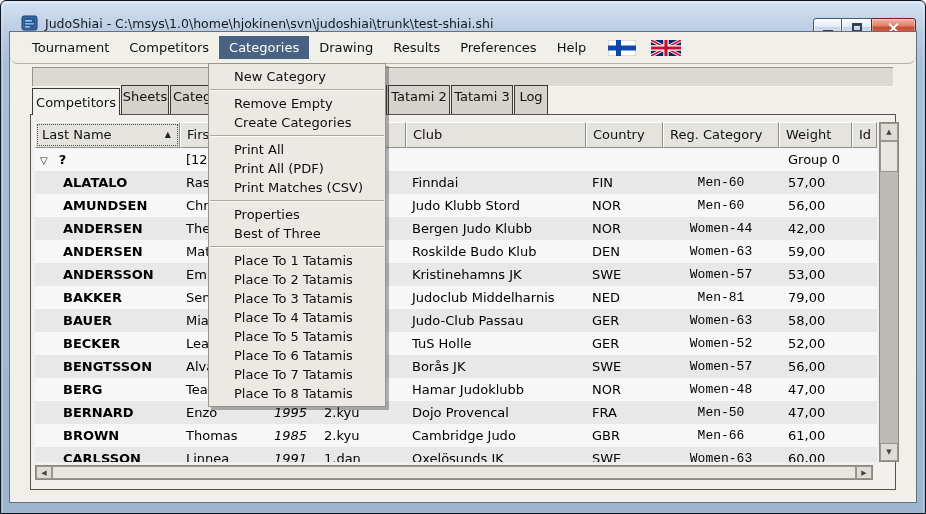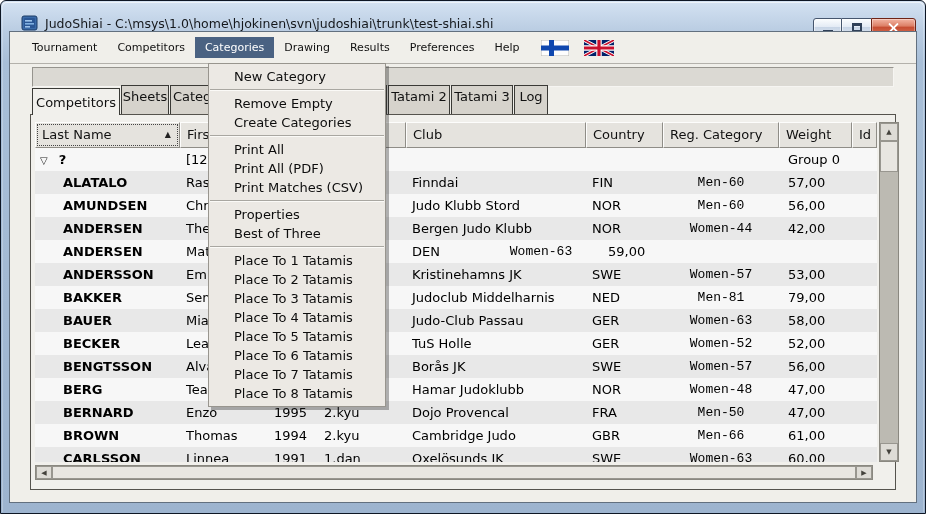--- a/index.html
+++ b/index.html
@@ -28,21 +28,21 @@
   .g-min{ width:10px; height:3px; background:#2f4058; margin-top:8px; }
   .g-max{ width:10px; height:9px; border:2px solid #2f4058; border-top-width:3px; }
   .g-close{ position:relative; width:13px; height:13px; }
   .g-close::before,.g-close::after{ content:""; position:absolute; left:0; top:5.5px; width:13px; height:2px; background:#fff; border-radius:1px; }
   .g-close::before{ transform:rotate(45deg); } .g-close::after{ transform:rotate(-45deg); }
 
   
   .client{ position:absolute; left:8px; top:30px; right:8px; bottom:10px; background:#f0efea; border:1px solid #62707f; }
 
   .menubar{ position:absolute; left:0; top:0; right:0; height:32px; display:flex; align-items:center;
-            padding-left:12px; border-bottom:1px solid #b3b1ab; font-size:11px; }
+            padding-left:12px; border-bottom:1px solid #b3b1ab; font-size:13px;border-radius:8px; }
   .mbitems{ display:flex; align-items:center; }
   .mbitem{ padding:4px 10px; color:#111; }
   .mbitem.active{ background:#4a6282; color:#fff; }
   .flags{ display:flex; align-items:center; gap:15px; margin-left:12px; }
   .flag{ display:inline-block; line-height:0; }
 
   .toolbar{ position:absolute; left:22px; right:22px; top:35px; height:20px; background:#dbd9d3;
             border:1px solid; border-color:#96948e #f6f5f2 #f6f5f2 #96948e; }
 
   
@@ -60,21 +60,21 @@
   .tablewrap{ position:absolute; left:4px; top:7px; width:842px; }
   .thead{ display:flex; height:26px; }
   .th{ position:relative; background:#e5e3de; border:1px solid; border-color:#fdfdfc #8f8d87 #8f8d87 #fdfdfc;
        font-size:13px; color:#111; padding:4px 6px 0 6px; white-space:nowrap; overflow:hidden; }
   .th.focus{ outline:1px dotted #444; outline-offset:-3px; }
   .sort{ position:absolute; right:8px; top:7px; font-size:8px; color:#222; }
   .tbody{ height:314px; overflow:hidden; background:#f7f7f7; }
   .tr{ display:flex; height:23px; align-items:center; font-size:13px; color:#000; }
   .tr:nth-child(odd){ background:#f7f7f7; } .tr:nth-child(even){ background:#e8e8e8; }
   .td{ padding:0 6px; white-space:nowrap; overflow:hidden; height:23px; line-height:23px; }
-  .c0{ width:145px; } .c1{ width:88px; } .c2{ width:50px; } .c3{ width:88px; } .c4{ width:180px; }
+  .c0{ width:145px; } .c1{ width:88px; } .c2{ width:50px;font-style:italic; } .c3{ width:88px; } .c4{ width:180px; }
   .c5{ width:77px; } .c6{ width:116px; } .c7{ width:73px; } .c8{ flex:1; }
   .td.c0{ font-weight:bold; padding-left:28px; }
   .tr.group .td.c0{ padding-left:5px; }
   .td.c2{ text-align:right; padding-right:12px; }
   .td.c6{ text-align:center;font-family:Liberation Mono, monospace; }
   .td.c7{ padding-left:9px; }
   .tr.group .td{ font-weight:normal; }
   .tr.group .td.c0 span.lbl{ font-weight:bold; margin-left:11px; }
   .expander{ font-size:10px; color:#222; }
 
@@ -225,20 +225,21 @@
                 <div class="td c5">NOR</div>
                 <div class="td c6">Women-44</div>
                 <div class="td c7">42,00</div>
                 <div class="td c8"></div>
               </div>
               <div class="tr">
                 <div class="td c0">ANDERSEN</div>
                 <div class="td c1">Math</div>
                 <div class="td c2"></div>
                 <div class="td c3"></div>
+                <div class="td c4">Roskilde Budo Klub</div>
                 <div class="td c5">DEN</div>
                 <div class="td c6">Women-63</div>
                 <div class="td c7">59,00</div>
                 <div class="td c8"></div>
               </div>
               <div class="tr">
                 <div class="td c0">ANDERSSON</div>
                 <div class="td c1">Emm</div>
                 <div class="td c2"></div>
                 <div class="td c3"></div>
@@ -310,21 +311,21 @@
                 <div class="td c3">2.kyu</div>
                 <div class="td c4">Dojo Provencal</div>
                 <div class="td c5">FRA</div>
                 <div class="td c6">Men-50</div>
                 <div class="td c7">47,00</div>
                 <div class="td c8"></div>
               </div>
               <div class="tr">
                 <div class="td c0">BROWN</div>
                 <div class="td c1">Thomas</div>
-                <div class="td c2">1994</div>
+                <div class="td c2">1985</div>
                 <div class="td c3">2.kyu</div>
                 <div class="td c4">Cambridge Judo</div>
                 <div class="td c5">GBR</div>
                 <div class="td c6">Men-66</div>
                 <div class="td c7">61,00</div>
                 <div class="td c8"></div>
               </div>
               <div class="tr">
                 <div class="td c0">CARLSSON</div>
                 <div class="td c1">Linnea</div>

